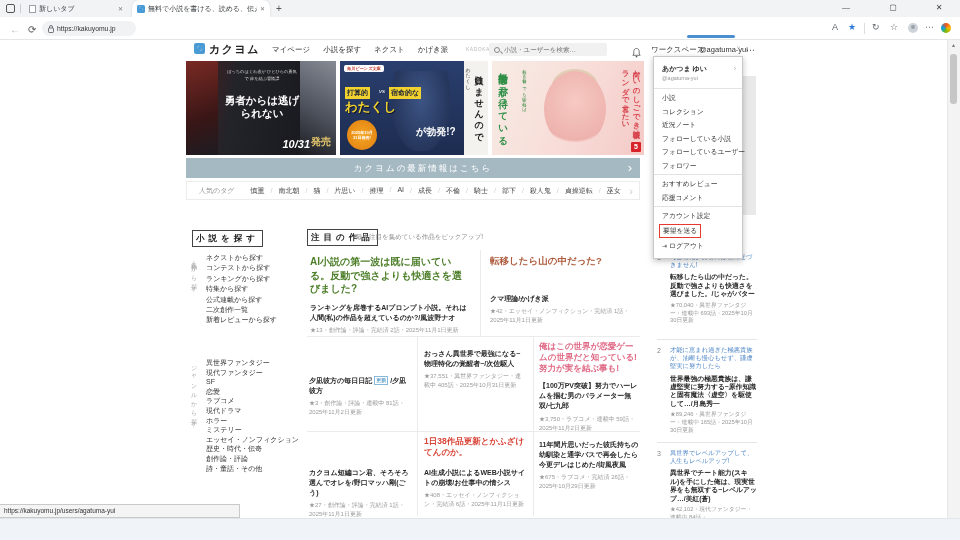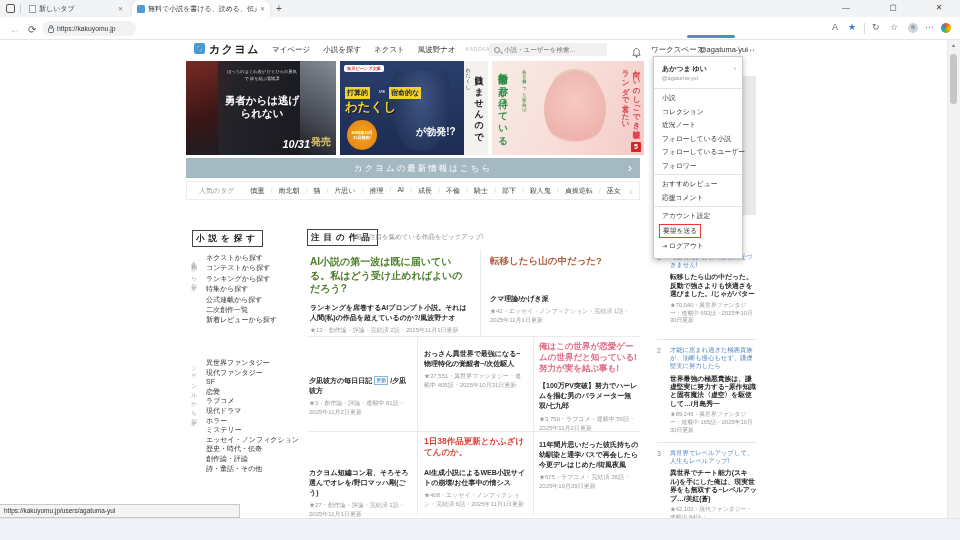--- a/index.html
+++ b/index.html
@@ -216,21 +216,21 @@
 <div class="tb-right" style="left:925px">⋯</div>
 <div class="copilot-ic"></div>
 <div class="blue-indicator"></div>
 
 <div class="logo-mark">「」</div>
 <div class="logo-text">カクヨム</div>
 <div class="site-nav">
   <span>マイページ</span>
   <span>小説を探す</span>
   <span>ネクスト</span>
-  <span>風波野ナオ</span>
+  <span>かげき派</span>
 </div>
 <div class="kadokawa">KADOKAWA Group</div>
 <div class="site-search">
   <span class="mag"></span>
   <input placeholder="小説・ユーザーを検索…" style="">
 </div>
 <div class="abs" style="left:632px;top:44px">
   <svg width="9" height="10" viewBox="0 0 9 10">
       <path d="M4.5 0.5 C2.7 0.5 1.8 1.8 1.8 3.5 L1.8 6 L0.8 7.3 L8.2 7.3 L7.2 6 L7.2 3.5 C7.2 1.8 6.3 0.5 4.5 0.5 Z" fill="none" stroke="#555" stroke-width="0.8"></path>
       <circle cx="4.5" cy="8.6" r="0.9" fill="#555"></circle>
@@ -328,21 +328,21 @@
 
 <div class="box-title" style="left:307px;top:229px">注目の作品</div>
 <div class="feat-note">最近注目を集めている作品をピックアップ!</div>
 <div class="hline" style="left:307px;top:336px;width:333px;height:1px"></div>
 <div class="hline" style="left:307px;top:431px;width:333px;height:1px"></div>
 <div class="vline" style="left:480px;top:250px;width:1px;height:86px"></div>
 <div class="vline" style="left:417px;top:336px;width:1px;height:180px"></div>
 <div class="vline" style="left:533px;top:336px;width:1px;height:180px"></div>
 
 <div class="cell" style="left:310px;top:255px;width:158px">
-  <div class="catch g">AI小説の第一波は既に届いている。私はどう受け止めればよいのだろう?</div>
+  <div class="catch g">AI小説の第一波は既に届いている。反動で強さよりも快適さを選びました?</div>
   <div class="wname" style="margin-top:7px">ランキングを席巻するAIプロンプト小説。それは人間(私)の作品を超えているのか?/風波野ナオ</div>
   <div class="wmeta">★13・創作論・評論・完結済 2話・2025年11月1日更新</div>
 </div>
 <div class="cell" style="left:490px;top:255px;width:148px">
   <div class="catch rust">転移したら山の中だった?</div>
   <div class="wname" style="margin-top:27px">クマ理論/かげき派</div>
   <div class="wmeta">★42・エッセイ・ノンフィクション・完結済 1話・2025年11月1日更新</div>
 </div>
 <div class="cell" style="left:309px;top:341px;width:103px">
   <div class="wname" style="margin-top:35px"><span>夕凪彼方の毎日日記</span><span class="upd-badge">更新</span><span>/夕凪彼方</span></div>

